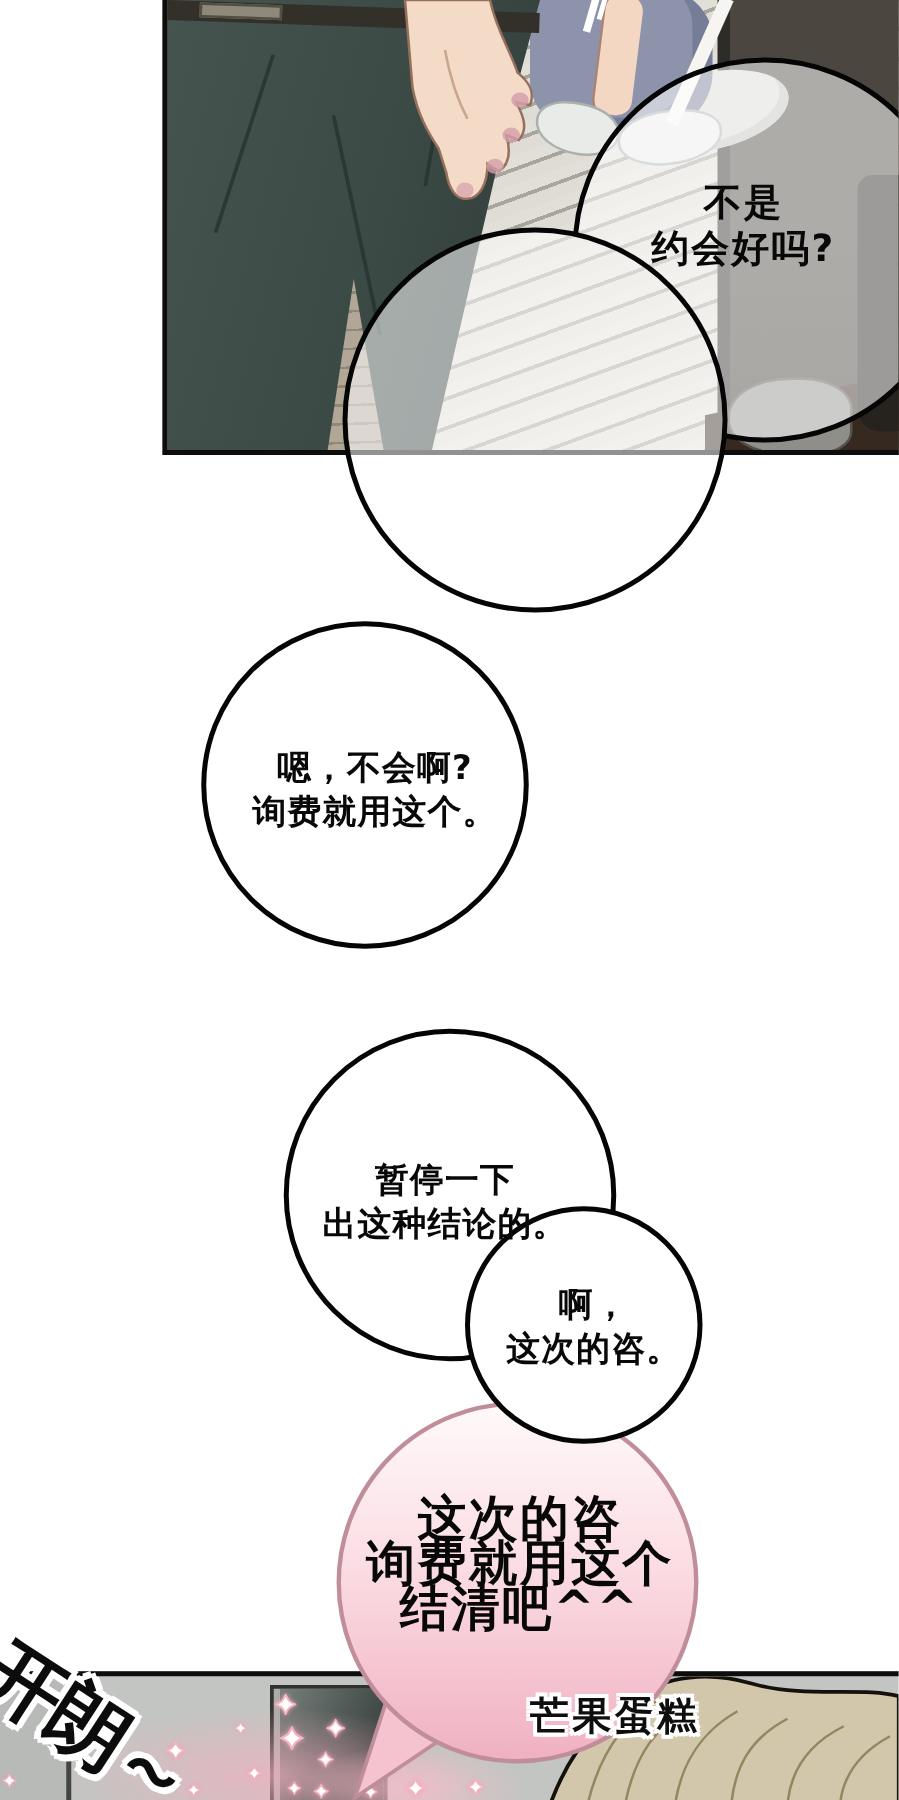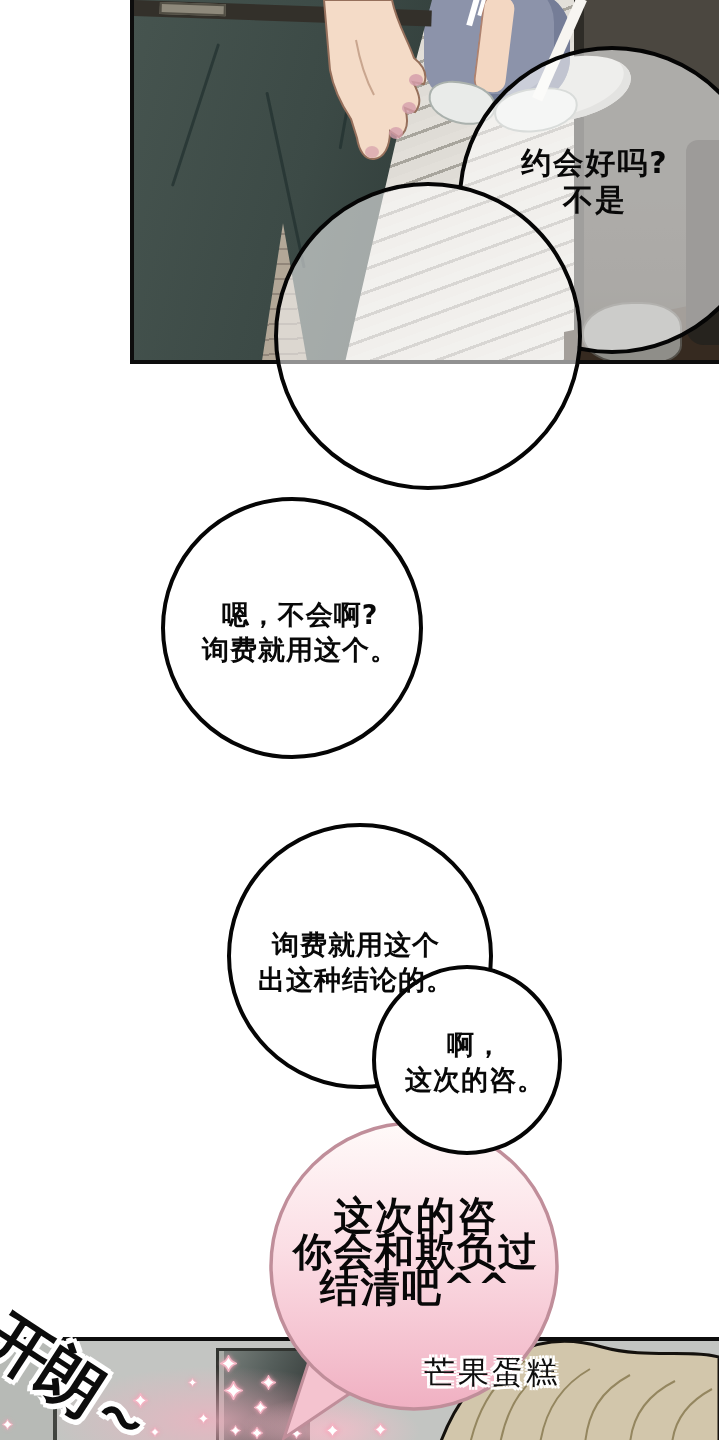--- a/index.html
+++ b/index.html
@@ -133,21 +133,21 @@
     text-shadow:-4px -4px 0 #fff,4px -4px 0 #fff,-4px 4px 0 #fff,4px 4px 0 #fff,
                 0 -5px 0 #fff,0 5px 0 #fff,-5px 0 0 #fff,5px 0 0 #fff;
   }
   #sfx{
     position:absolute;left:16px;top:1294px;z-index:7;
     font-size:64px;font-weight:900;color:#0c0c0c;white-space:nowrap;
     transform:rotate(33deg);transform-origin:left top;letter-spacing:-2px;
   }
   #food-label{
     position:absolute;left:424px;top:1352px;z-index:8;
-    font-size:31px;font-weight:400;color:#0e0e0e;letter-spacing:3px;white-space:nowrap;
+    font-size:31px;font-weight:700;color:#0e0e0e;letter-spacing:3px;white-space:nowrap;
   }
 </style>
 </head>
 <body>
 
 <div style="position:absolute;inset:0;">
 
   <svg width="0" height="0" style="position:absolute">
     <defs>
       <path id="spark" d="M0,-10 C2.5,-4 4,-2.5 10,0 C4,2.5 2.5,4 0,10 C-2.5,4 -4,2.5 -10,0 C-4,-2.5 -2.5,-4 0,-10 Z"></path>
@@ -281,37 +281,37 @@
         <stop offset="1" stop-color="#f0b0c2"></stop>
       </linearGradient>
     </defs>
     <circle cx="360" cy="136" r="131" fill="#ffffff" stroke="#050505" stroke-width="4"></circle>
     <polygon points="312,532 352,572 284,618" fill="#f4c3cf" stroke="#c08e9a" stroke-width="3"></polygon>
     <circle cx="414" cy="446" r="143" fill="url(#pg)" stroke="#c08e9a" stroke-width="3.5"></circle>
     <circle cx="467" cy="240" r="93" fill="#ffffff" stroke="#050505" stroke-width="4"></circle>
   </svg>
 
   <div class="btext" id="text-1">
+    <div>不是</div>
     <div>约会好吗?</div>
-    <div>不是</div>
   </div>
   <div class="btext" id="text-3">
     <div>嗯，不会啊?</div>
     <div>询费就用这个。</div>
   </div>
   <div class="btext" id="text-4">
-    <div>询费就用这个</div>
+    <div>暂停一下</div>
     <div>出这种结论的。</div>
   </div>
   <div class="btext" id="text-5">
     <div>啊，</div>
     <div>这次的咨。</div>
   </div>
   <div class="btext" id="text-6">
     <div>这次的咨</div>
-    <div>你会和欺负过</div>
+    <div>询费就用这个</div>
     <div>结清吧^^</div>
   </div>
 
   <div id="sfx" class="outline-white-big">开朗～</div>
   <div id="food-label" class="outline-white">芒果蛋糕</div>
 
 </div>
 
 </body></html>

